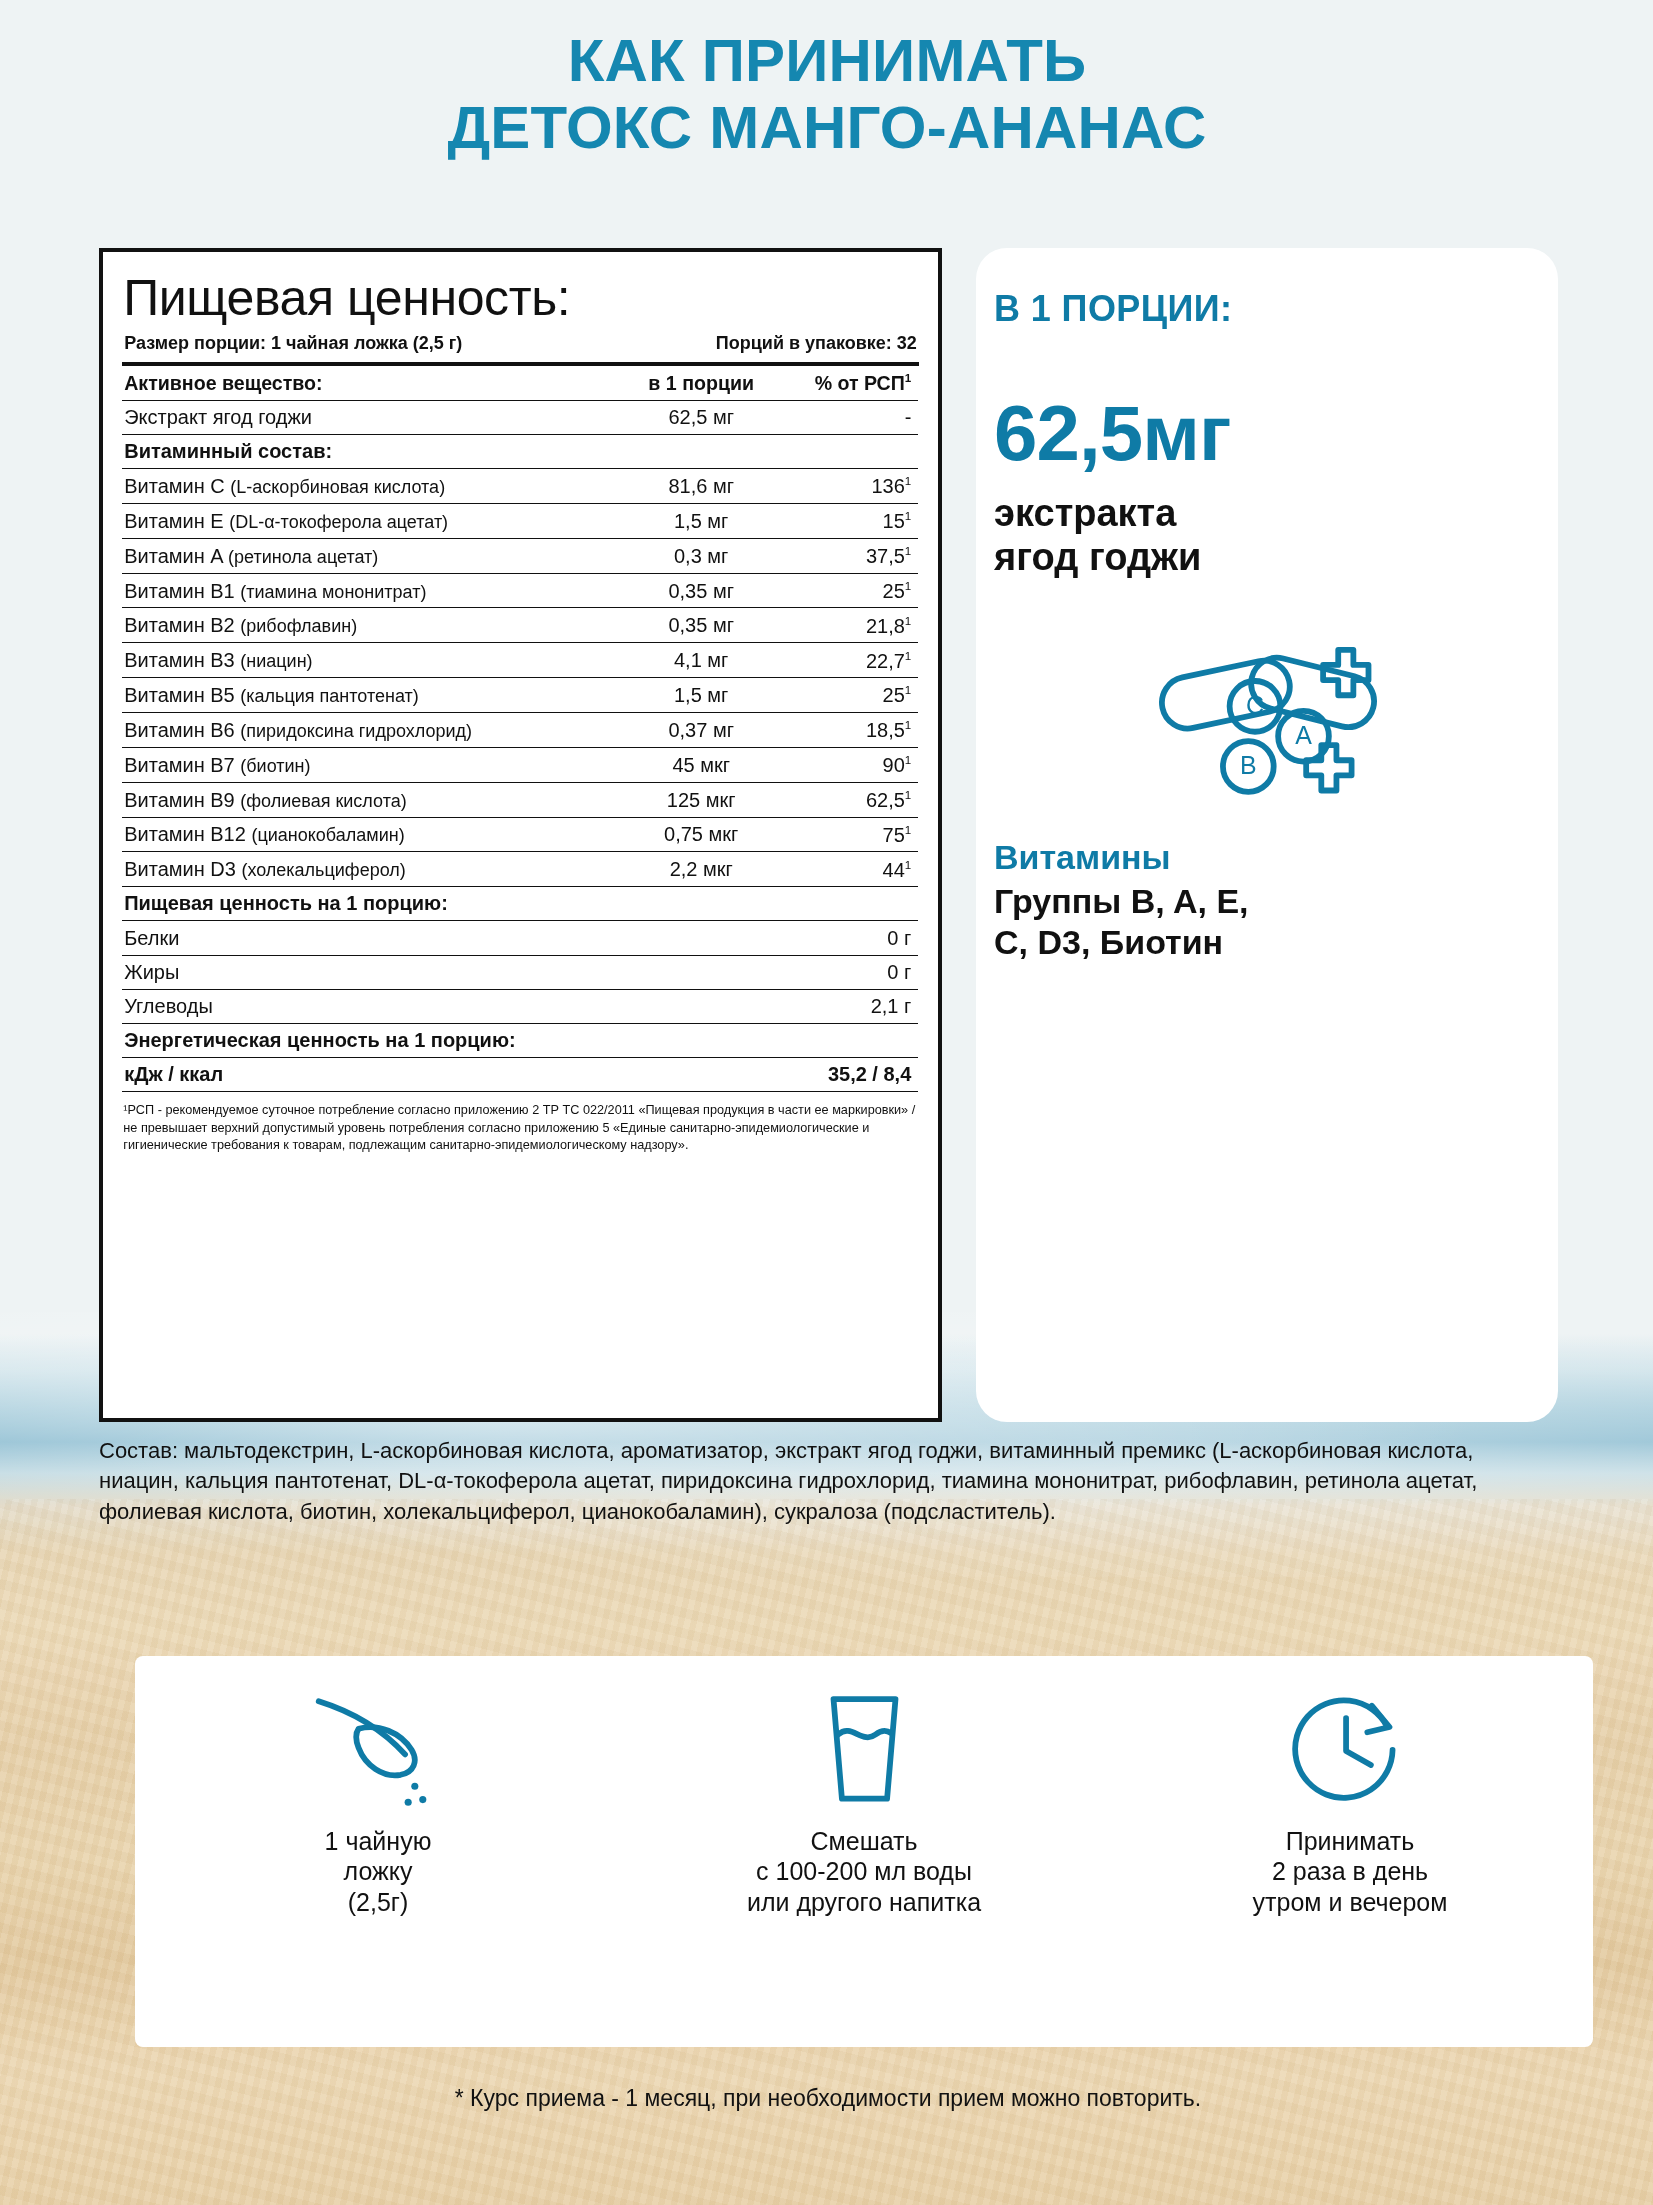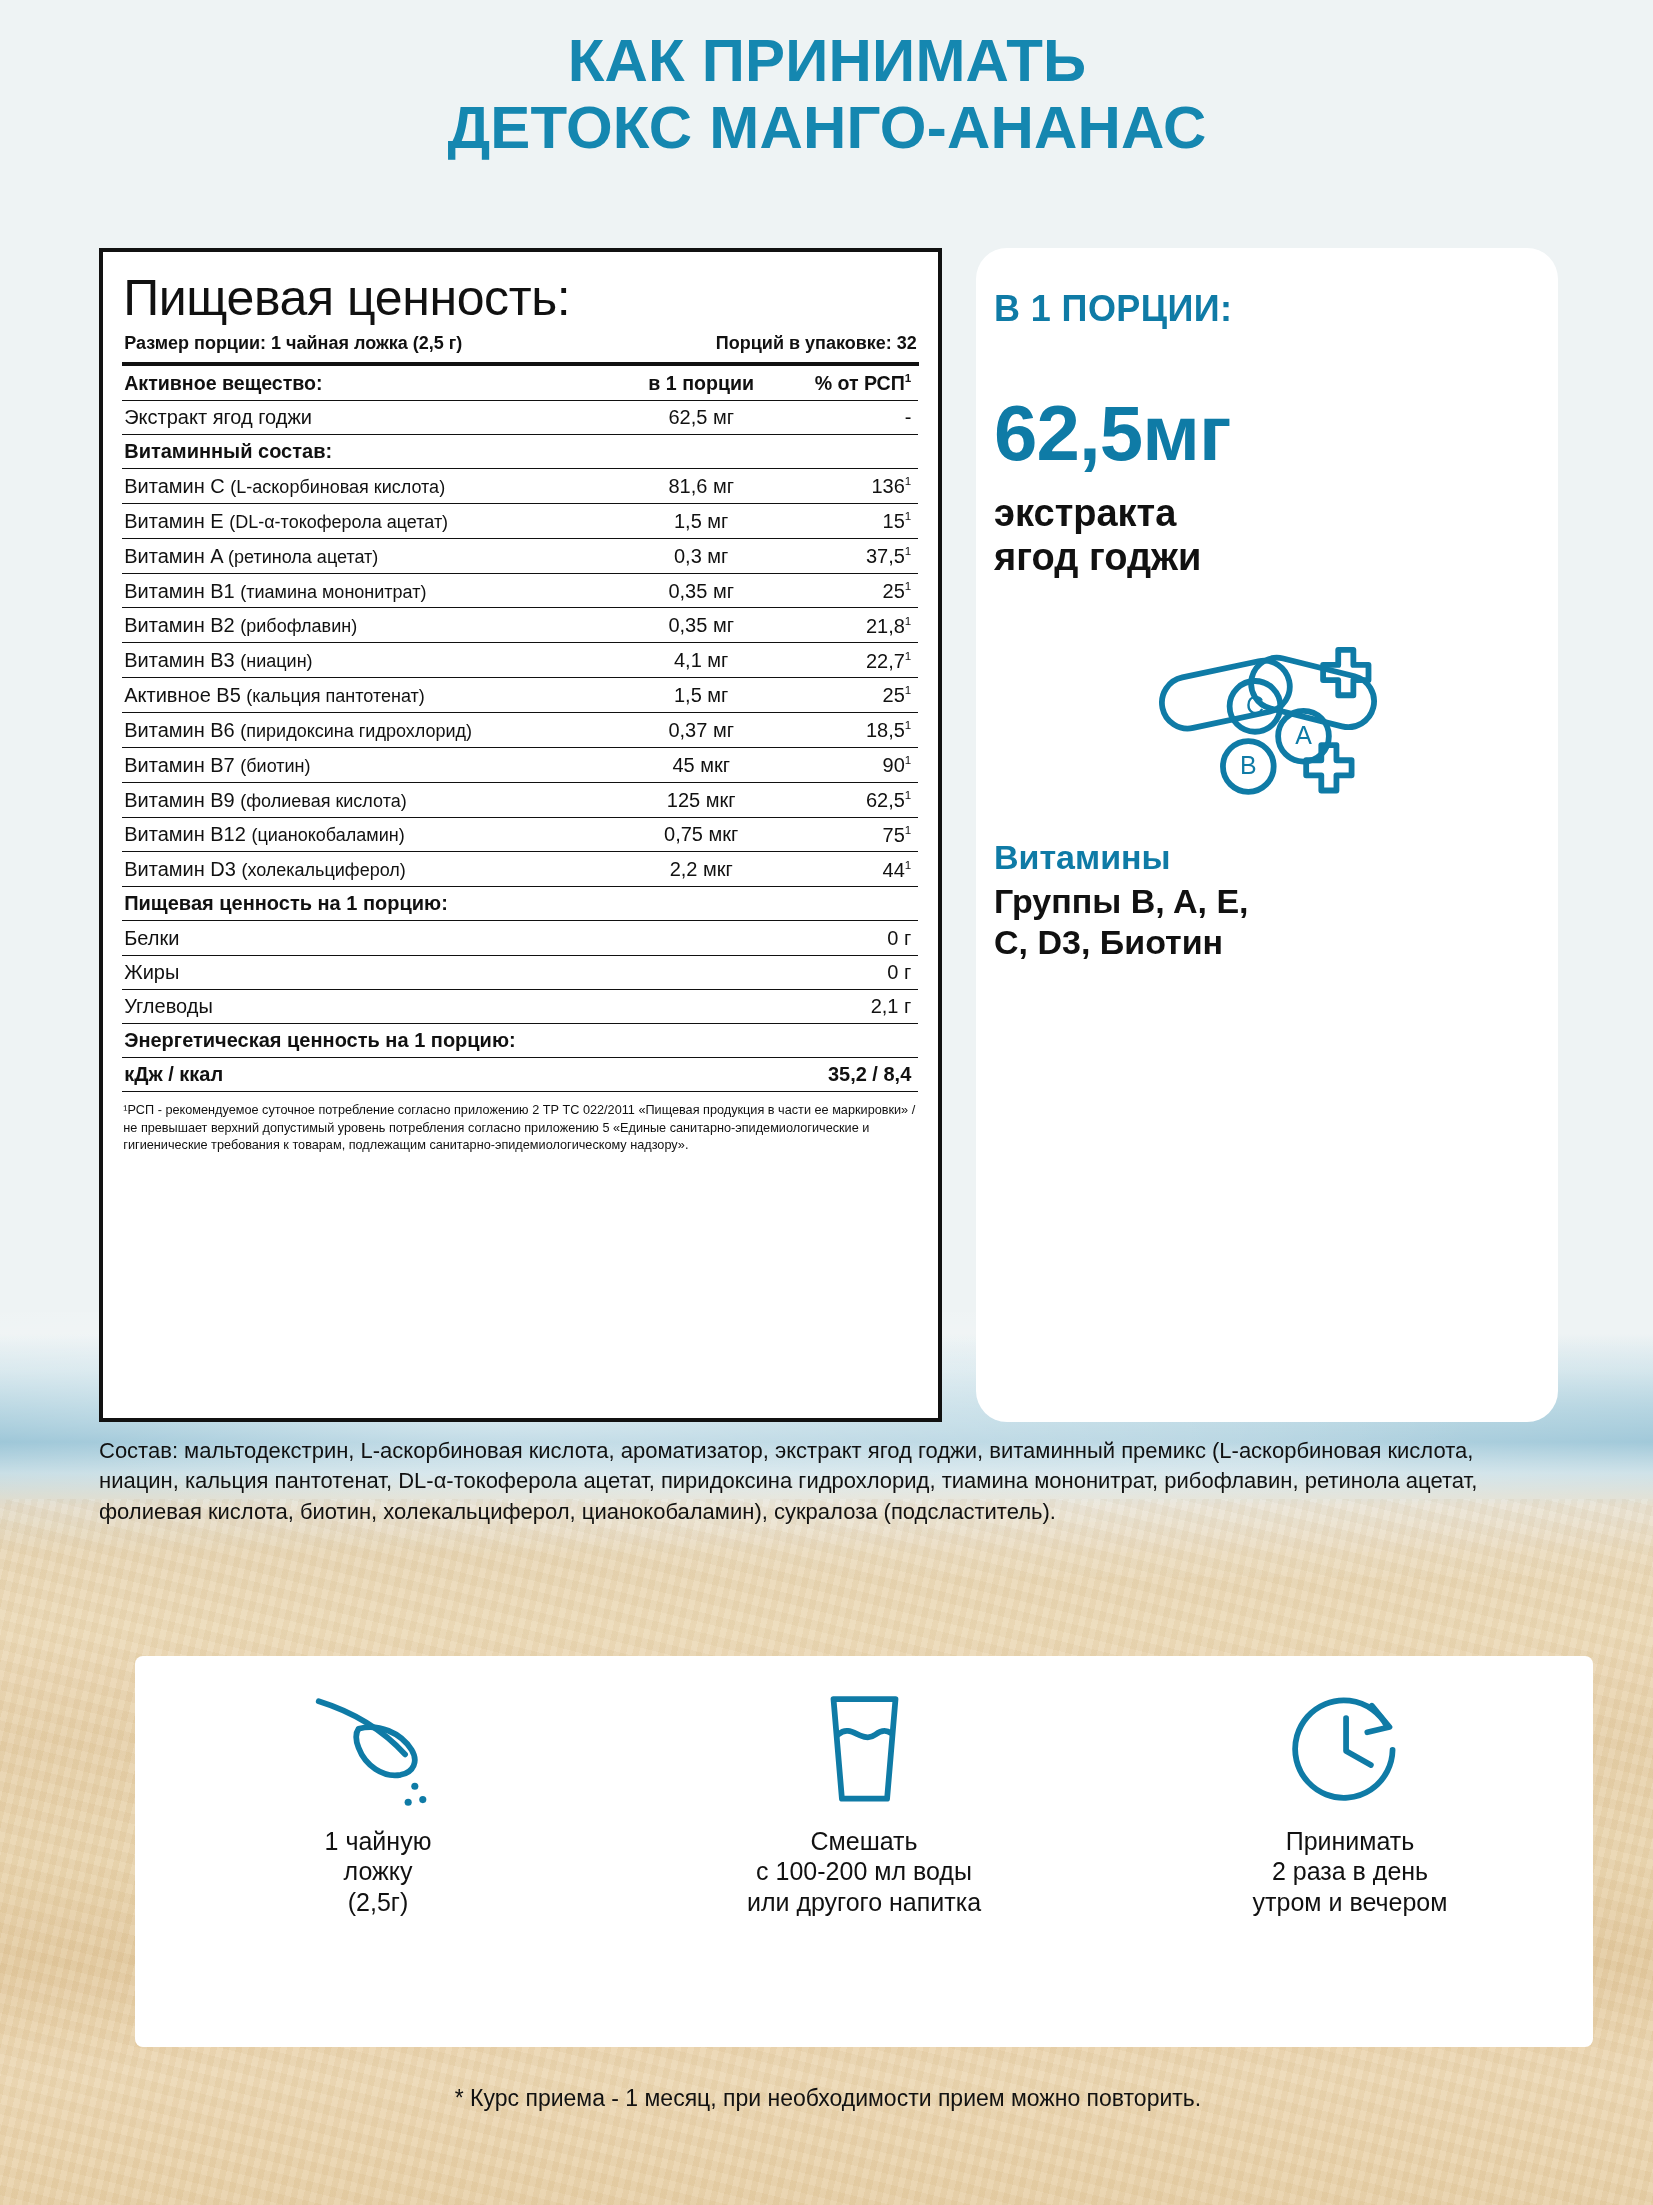--- a/index.html
+++ b/index.html
@@ -305,21 +305,21 @@
           <td class="name"><span>Витамин B2 </span><span class="sub">(рибофлавин)</span></td>
           <td class="amount">0,35 мг</td>
           <td class="rsp">21,8<sup>1</sup></td>
         </tr>
         <tr>
           <td class="name"><span>Витамин B3 </span><span class="sub">(ниацин)</span></td>
           <td class="amount">4,1 мг</td>
           <td class="rsp">22,7<sup>1</sup></td>
         </tr>
         <tr>
-          <td class="name"><span>Активное B5 </span><span class="sub">(кальция пантотенат)</span></td>
+          <td class="name"><span>Витамин B5 </span><span class="sub">(кальция пантотенат)</span></td>
           <td class="amount">1,5 мг</td>
           <td class="rsp">25<sup>1</sup></td>
         </tr>
         <tr>
           <td class="name"><span>Витамин B6 </span><span class="sub">(пиридоксина гидрохлорид)</span></td>
           <td class="amount">0,37 мг</td>
           <td class="rsp">18,5<sup>1</sup></td>
         </tr>
         <tr>
           <td class="name"><span>Витамин B7 </span><span class="sub">(биотин)</span></td>

